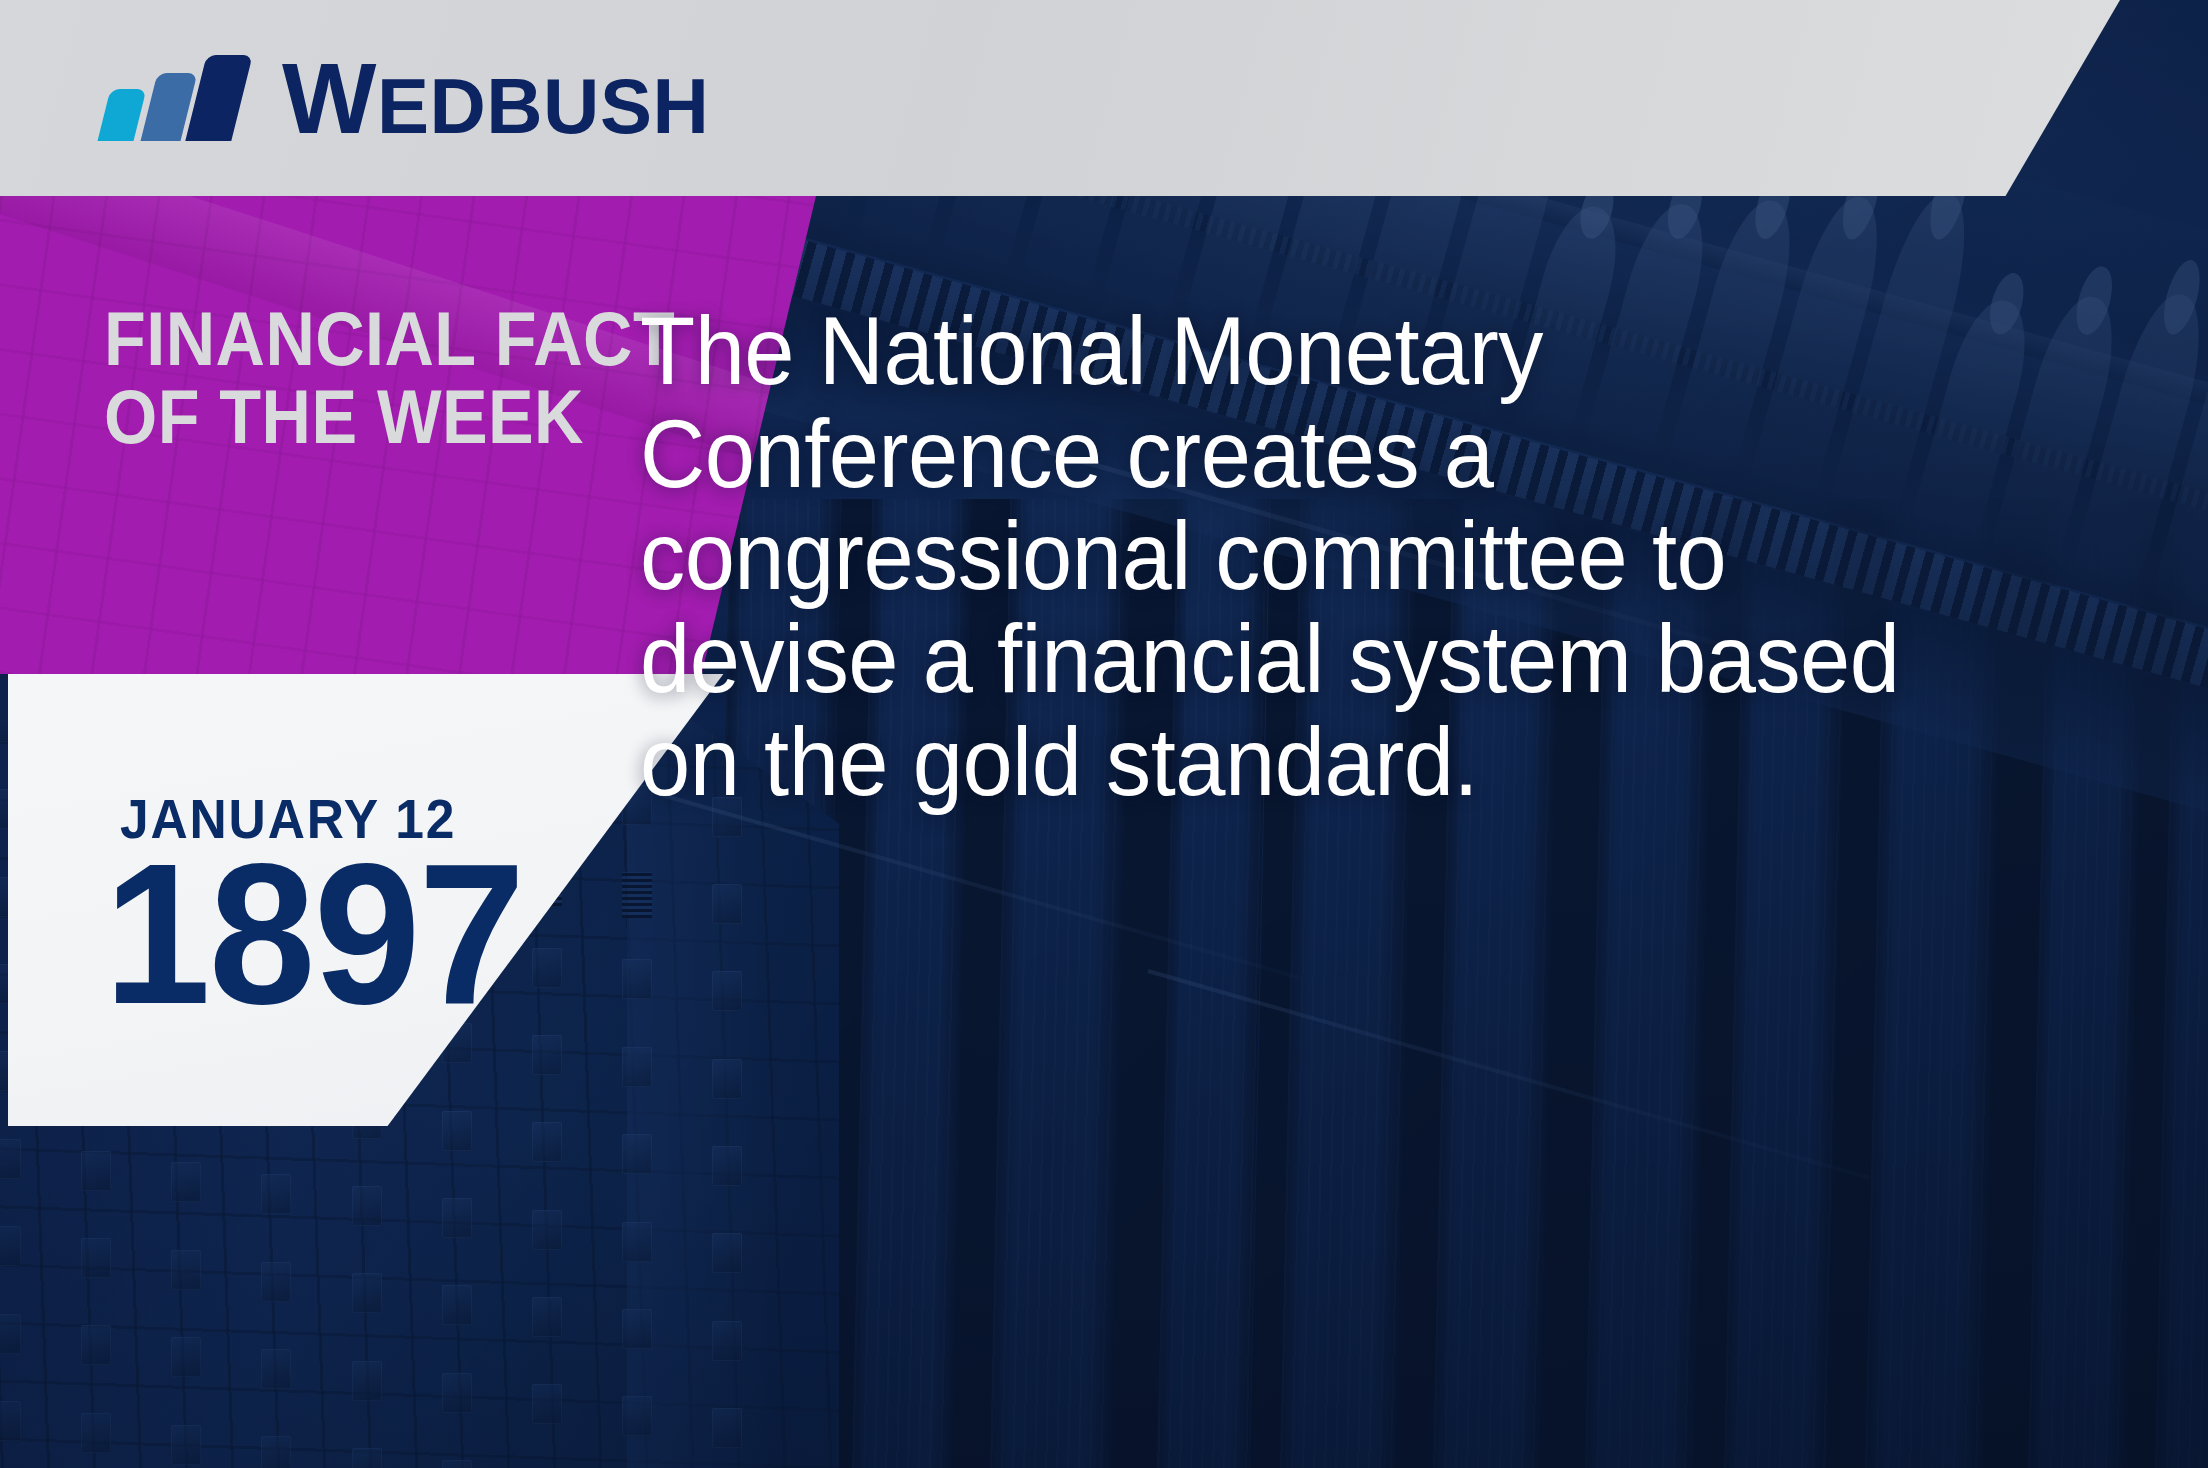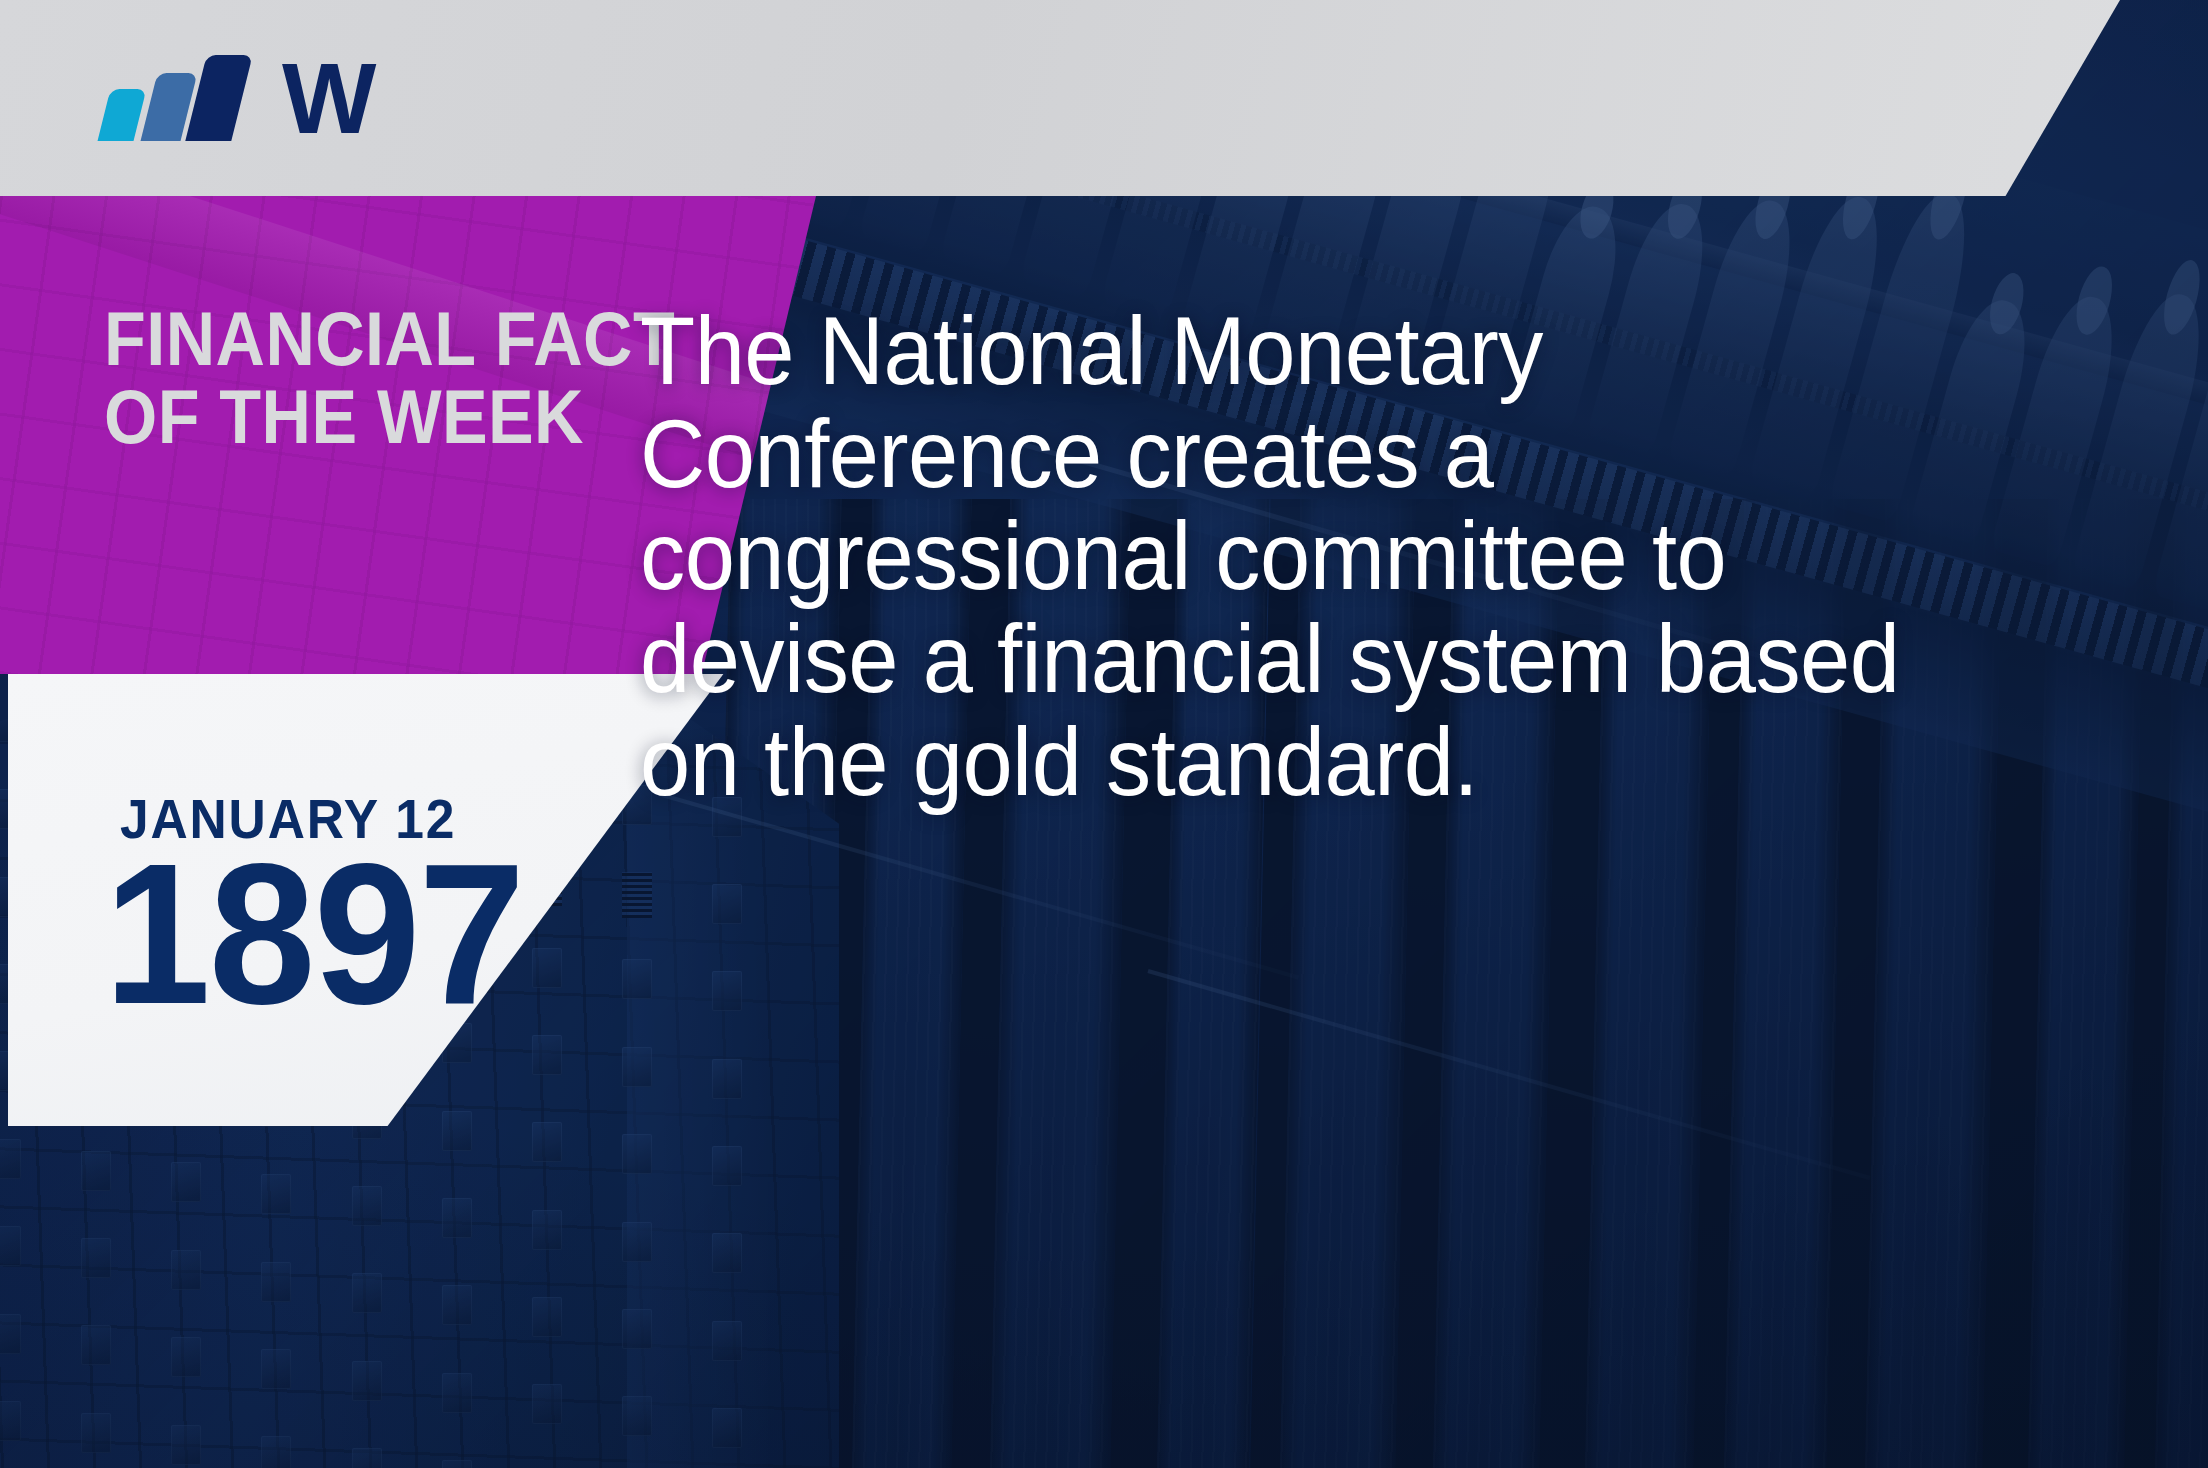--- a/index.html
+++ b/index.html
@@ -369,20 +369,21 @@
 
   <div class="header">
     <div class="logo-wrap">
       <span class="marks">
         <i class="m1"></i>
         <i class="m2"></i>
         <i class="m3"></i>
       </span>
       <span class="wordmark">
         <span class="cap">W</span>
+          <span class="sc">EDBUSH</span>
       </span>
     </div>
   </div>
 
   <div class="teal">
     <div class="tex"></div>
     <div class="diag"></div>
     <div class="kicker">
       <div>Financial Fact</div>
       <div>of the Week</div>

